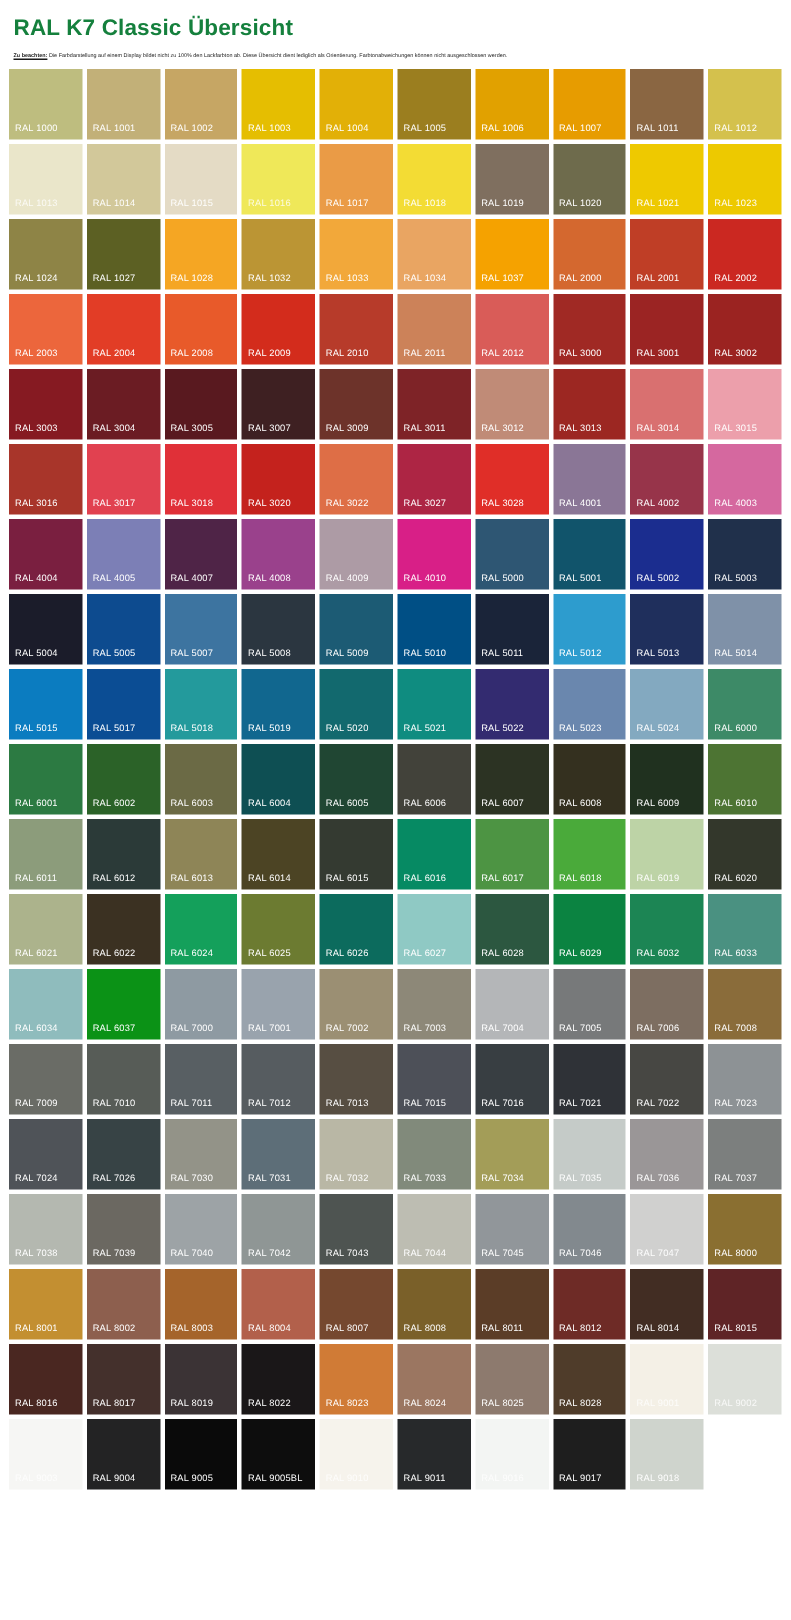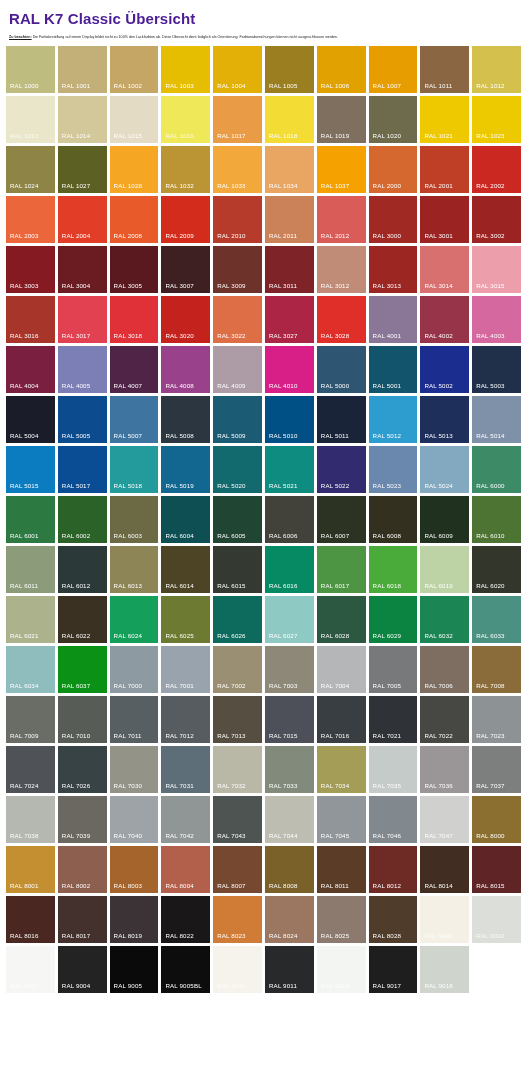--- a/index.html
+++ b/index.html
@@ -16,21 +16,21 @@
   }
   .page {
     width: 527px;
     box-sizing: border-box;
     padding: 8px 6px 10px 6px;
     background: #ffffff;
   }
   .page-title {
     font-size: 15px;
     font-weight: bold;
-    color: #4c1d95;
+    color: #15803d;
     margin: 2px 0 0 3px;
     letter-spacing: 0.1px;
   }
   .note {
     margin: 8px 0 7px 3px;
     font-size: 3.6px;
     line-height: 1.25;
     color: #1a1a1a;
     white-space: nowrap;
     letter-spacing: 0.02px;

